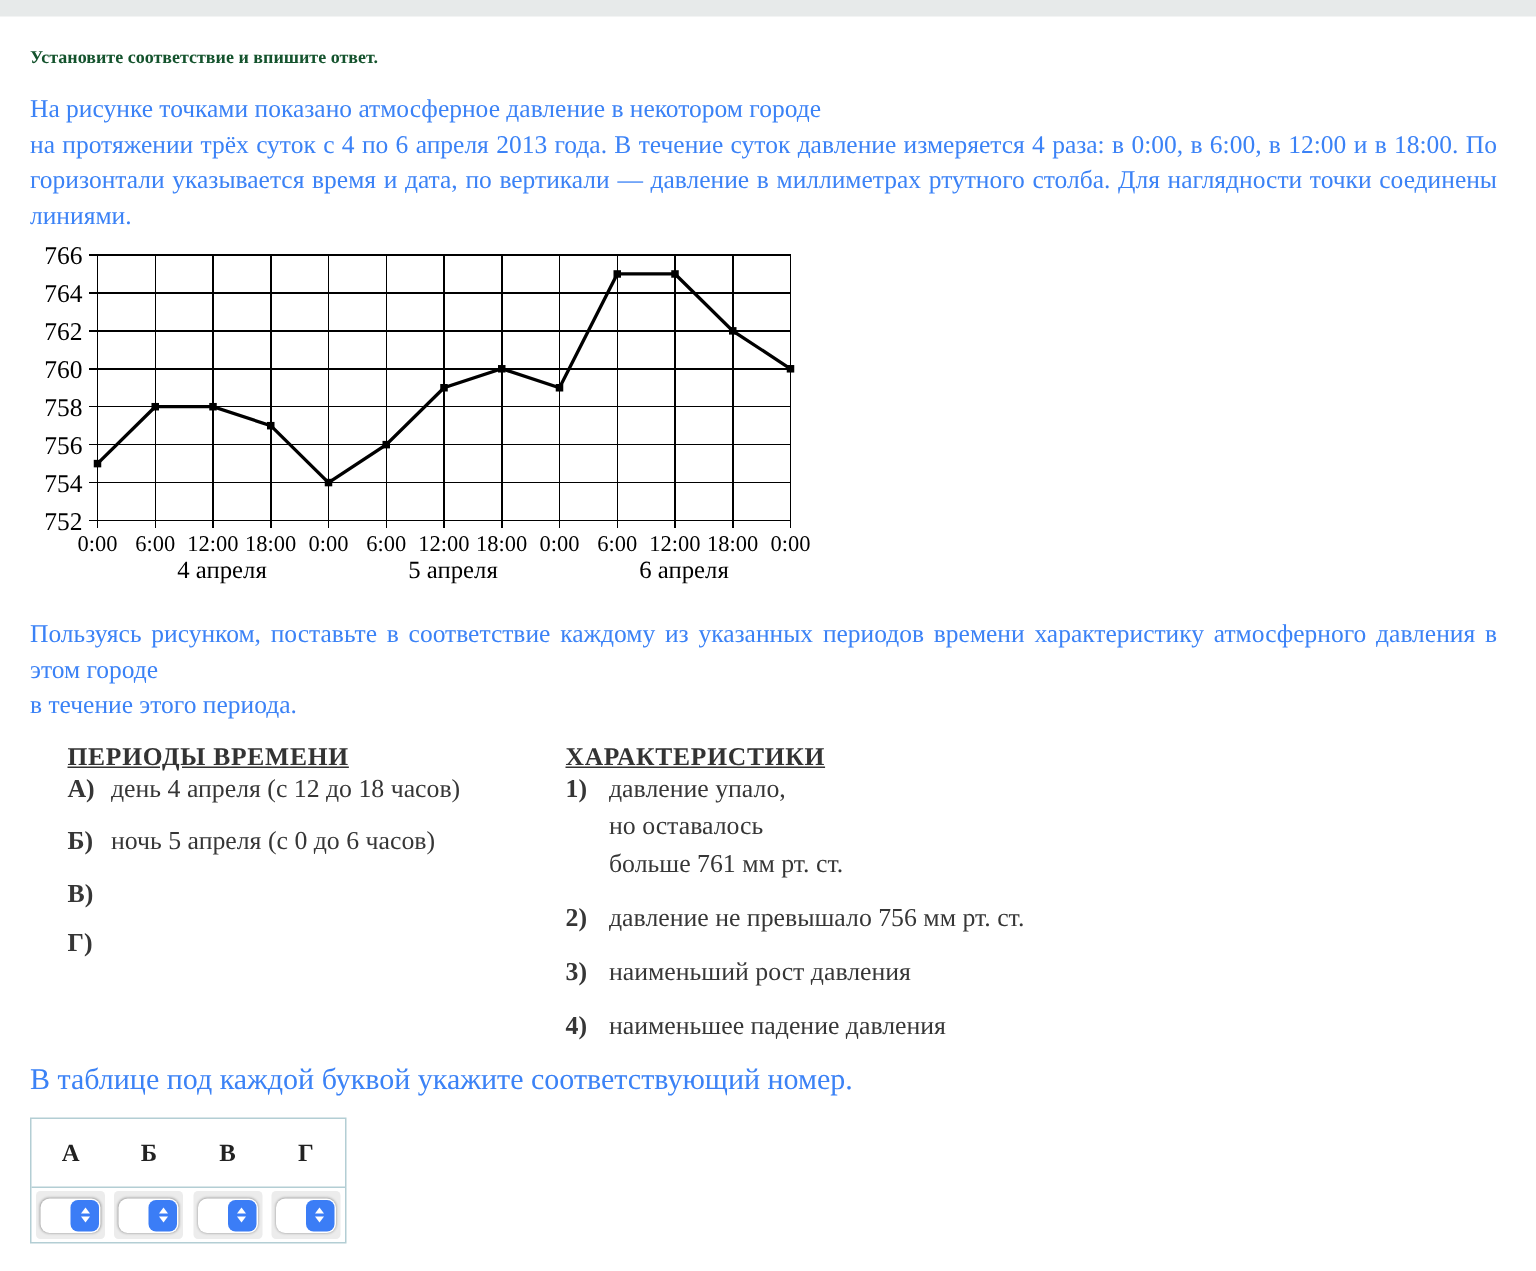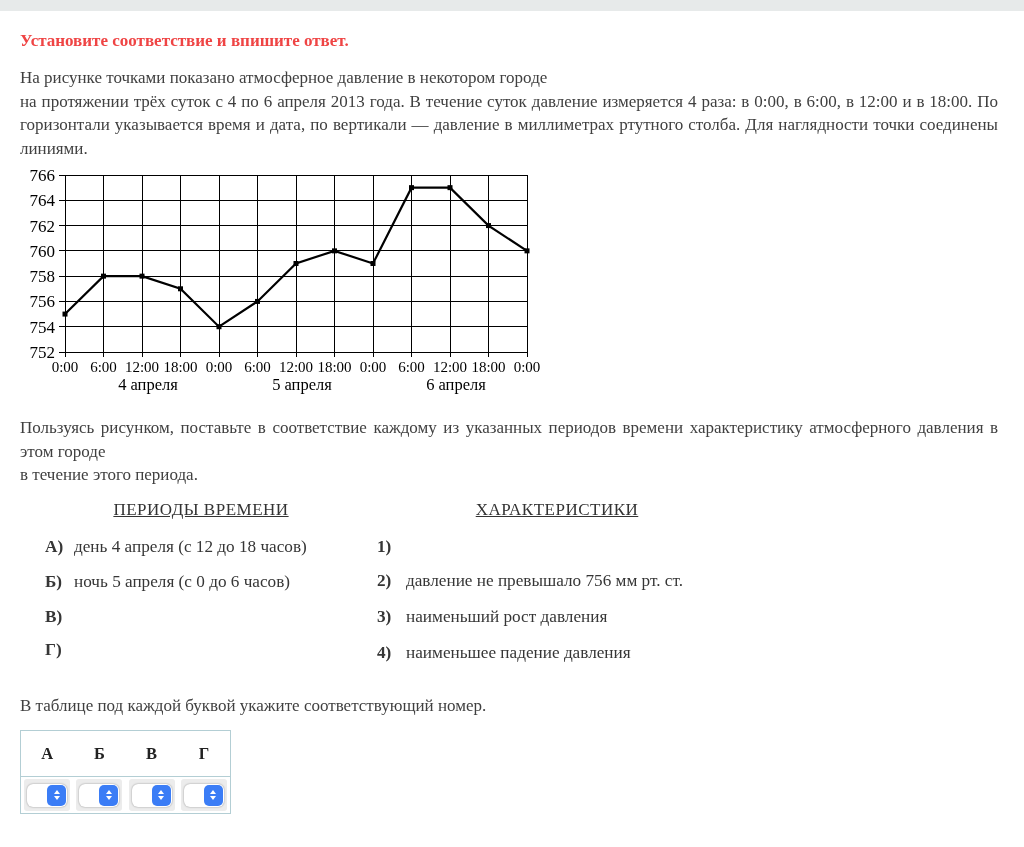--- a/index.html
+++ b/index.html
@@ -4,41 +4,41 @@
 <style>
   html, body { margin: 0; padding: 0; background: #ffffff; }
   body {
     width: 1024px; height: 847px; overflow: hidden;
     font-family: "Liberation Serif", "DejaVu Serif", serif;
     color: #363636;
   }
   .top-bar { height: 11px; background: #e7eaea; width: 100%; }
   .content { padding: 0 26px 0 20px; }
   .page-title {
-    font-weight: bold; font-size: 17px; margin: 20px 0 0 0; color: #ef4444;
+    font-weight: bold; font-size: 12px; margin: 20px 0 0 0; color: #14532d;
   }
   .para {
-    font-size: 17px; line-height: 23.5px; text-align: justify; color: #404040;
+    font-size: 17px; line-height: 23.5px; text-align: justify; color: #3b82f6;
     margin: 0;
   }
   .intro-para { margin-top: 15px; }
   .chart-wrap { margin-top: 3px; height: 237px; }
   .instruction-para { margin-top: 16px; }
   .match-section { display: flex; margin-top: 13px; }
   .match-col-left { width: 312px; margin-left: 25px; }
   .match-col-right { width: 360px; margin-left: 20px; }
   .match-header {
-    font-weight: normal; font-size: 17px; text-decoration: underline;
-    text-align: center; color: #333; margin-bottom: 16px; letter-spacing: 0.5px;
+    font-weight: bold; font-size: 17px; text-decoration: underline;
+    color: #333; letter-spacing: 0.5px;
   }
   .match-item { display: flex; font-size: 17.2px; line-height: 21px; margin-bottom: 12px; }
   .match-col-right .match-item { margin-bottom: 13px; }
   .match-item .marker { font-weight: bold; width: 29px; flex: 0 0 29px; }
   .match-item .item-text { line-height: 25px; margin-top: -2px; }
-  .table-instruction { margin-top: 16px; font-size: 17px; }
+  .table-instruction { margin-top: 0; font-size: 20px; }
   .answer-table {
     margin-top: 13px; width: 209px; border: 1px solid #b3ced4; background: #fff;
   }
   .answer-head-row { display: flex; height: 45px; align-items: center; border-bottom: 1px solid #b3ced4; }
   .ans-head-cell { flex: 1; text-align: center; font-weight: bold; font-size: 16.5px; color: #222; }
   .answer-select-row { display: flex; height: 36px; align-items: center; }
   .sel-col { flex: 1; display: flex; justify-content: center; }
   .sel-cell {
     width: 46px; height: 32px; background: #ececec; border-radius: 3px;
     display: flex; align-items: center; justify-content: center; cursor: pointer;
@@ -183,20 +183,21 @@
             <span class="marker">Г)</span>
           </div>
         </div>
     </div>
     <div class="match-col-right">
       <div class="match-header">ХАРАКТЕРИСТИКИ</div>
       <div>
 
           <div class="match-item">
             <span class="marker">1)</span>
+            <span class="item-text">давление упало,<br>но оставалось<br>больше 761 мм рт. ст.</span>
           </div>
 
           <div class="match-item">
             <span class="marker">2)</span>
             <span class="item-text">давление не превышало 756 мм рт. ст.</span>
           </div>
 
           <div class="match-item">
             <span class="marker">3)</span>
             <span class="item-text">наименьший рост давления</span>

